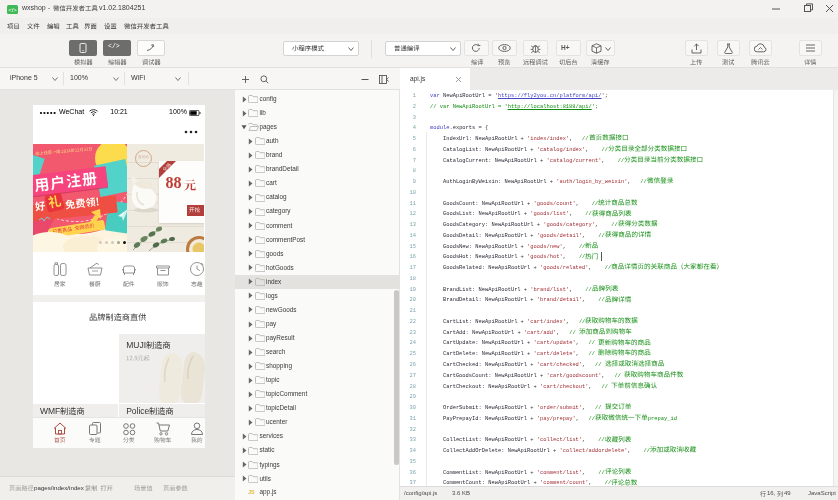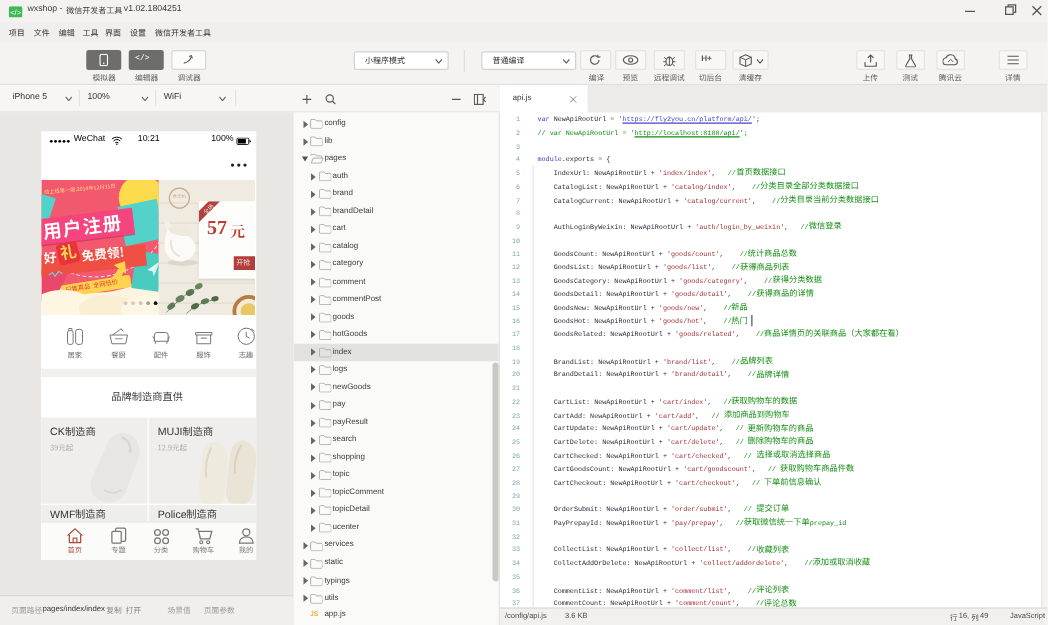--- a/index.html
+++ b/index.html
@@ -653,21 +653,21 @@
               <path d="M8 0h9L0 17V8z" fill="#b23f3b"></path>
             </svg>
             <div style="position:absolute;left:35px;top:21px;transform:rotate(-45deg)">
               <svg class="cs " width="9.20" height="4.05" viewBox="0 0 9.20 4.05" style="overflow:visible" fill="#fff">
                 <g transform="translate(0,4.05)">
                   <use href="#g74" transform="translate(0.00,0) scale(0.00460,-0.00460)"></use>
                   <use href="#g81" transform="translate(4.60,0) scale(0.00460,-0.00460)"></use>
                 </g>
               </svg>
             </div>
-            <span style="position:absolute;left:39px;top:30px;font-family:'Liberation Serif',serif;font-size:16px;font-weight:bold;color:#bf3b33">57</span>
+            <span style="position:absolute;left:39px;top:30px;font-family:'Liberation Serif',serif;font-size:16px;font-weight:bold;color:#bf3b33">88</span>
             <div style="position:absolute;left:57px;top:35px">
               <svg class="cs " width="12.00" height="10.56" viewBox="0 0 12.00 10.56" style="overflow:visible" fill="#bf3b33">
                 <g transform="translate(0,10.56)">
                   <use href="#g82" transform="translate(0.00,0) scale(0.01200,-0.01200)"></use>
                 </g>
               </svg>
             </div>
             <div style="position:absolute;left:60px;top:61px;width:18px;height:11px;background:#b23f3b"></div>
             <div style="position:absolute;left:62.5px;top:63px">
               <svg class="cs " width="11.20" height="4.93" viewBox="0 0 11.20 4.93" style="overflow:visible" fill="#fff">
@@ -772,44 +772,20 @@
               <use href="#g73" transform="translate(0.00,0) scale(0.00820,-0.00820)"></use>
               <use href="#g93" transform="translate(8.20,0) scale(0.00820,-0.00820)"></use>
               <use href="#g94" transform="translate(16.40,0) scale(0.00820,-0.00820)"></use>
               <use href="#g95" transform="translate(24.60,0) scale(0.00820,-0.00820)"></use>
               <use href="#g96" transform="translate(32.80,0) scale(0.00820,-0.00820)"></use>
               <use href="#g97" transform="translate(41.00,0) scale(0.00820,-0.00820)"></use>
               <use href="#g98" transform="translate(49.20,0) scale(0.00820,-0.00820)"></use>
             </g>
           </svg>
         </div>
-        <div style="position:absolute;left:0;top:229px;width:85.2px;height:69px;background:#efeeec;overflow:hidden">
-          <div style="position:absolute;left:7px;top:7px;font-size:8.5px;line-height:8.5px;color:#333;white-space:nowrap">CK<span class="iw"><svg class="cs " width="24.60" height="7.22" viewBox="0 0 24.60 7.22" style="overflow:visible" fill="#333">
-                <g transform="translate(0,7.22)">
-                  <use href="#g94" transform="translate(0.00,0) scale(0.00820,-0.00820)"></use>
-                  <use href="#g95" transform="translate(8.20,0) scale(0.00820,-0.00820)"></use>
-                  <use href="#g96" transform="translate(16.40,0) scale(0.00820,-0.00820)"></use>
-                </g>
-              </svg></span></div>
-          <div style="position:absolute;left:7px;top:21px">
-            <svg class="cs " width="18.66" height="5.28" viewBox="0 0 18.66 5.28" style="overflow:visible" fill="#a9a8a4">
-              <g transform="translate(0,5.28)">
-                <use href="#g58" transform="translate(0.00,0) scale(0.00600,-0.00600)"></use>
-                <use href="#g99" transform="translate(3.33,0) scale(0.00600,-0.00600)"></use>
-                <use href="#g100" transform="translate(6.66,0) scale(0.00600,-0.00600)"></use>
-                <use href="#g101" transform="translate(12.66,0) scale(0.00600,-0.00600)"></use>
-              </g>
-            </svg>
-          </div>
-          <svg style="position:absolute;left:36px;top:10px" width="48" height="62" viewBox="0 0 48 62">
-            <path d="M30 2c8 2 12 10 10 20l-6 26c-2 8-10 12-18 10s-12-9-10-17l8-28c2-8 8-12 16-11z" fill="#e7e6e2" transform="rotate(8 24 31)"></path>
-            <path d="M28 6c5 1 8 6 7 12" stroke="#d8d7d3" stroke-width="2" fill="none"></path>
-            <path d="M14 48c4 3 10 3 14 0" stroke="#d8d7d3" stroke-width="1.5" fill="none"></path>
-          </svg>
-        </div>
         <div style="position:absolute;left:86.2px;top:229px;width:85.8px;height:69px;background:#efeeec;overflow:hidden">
           <div style="position:absolute;left:7px;top:7px;font-size:8.5px;line-height:8.5px;color:#333;white-space:nowrap">MUJI<span class="iw"><svg class="cs " width="24.60" height="7.22" viewBox="0 0 24.60 7.22" style="overflow:visible" fill="#333">
                 <g transform="translate(0,7.22)">
                   <use href="#g94" transform="translate(0.00,0) scale(0.00820,-0.00820)"></use>
                   <use href="#g95" transform="translate(8.20,0) scale(0.00820,-0.00820)"></use>
                   <use href="#g96" transform="translate(16.40,0) scale(0.00820,-0.00820)"></use>
                 </g>
               </svg></span></div>
           <div style="position:absolute;left:7px;top:21px">
             <svg class="cs " width="23.66" height="5.28" viewBox="0 0 23.66 5.28" style="overflow:visible" fill="#a9a8a4">

